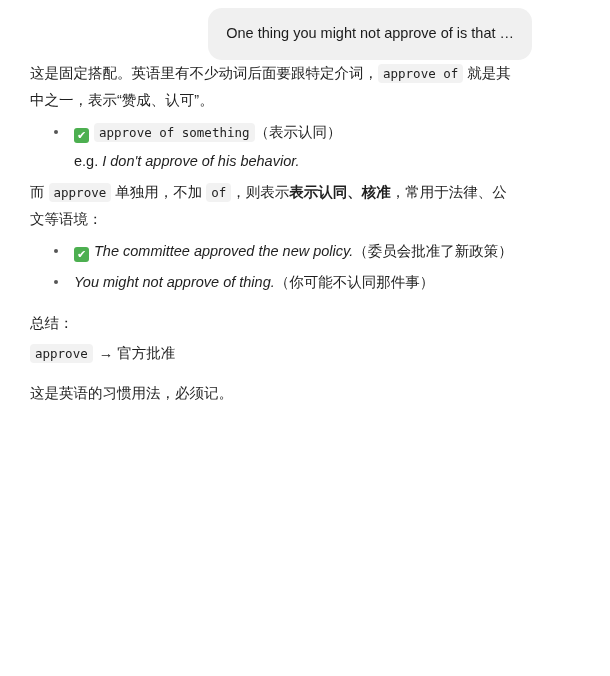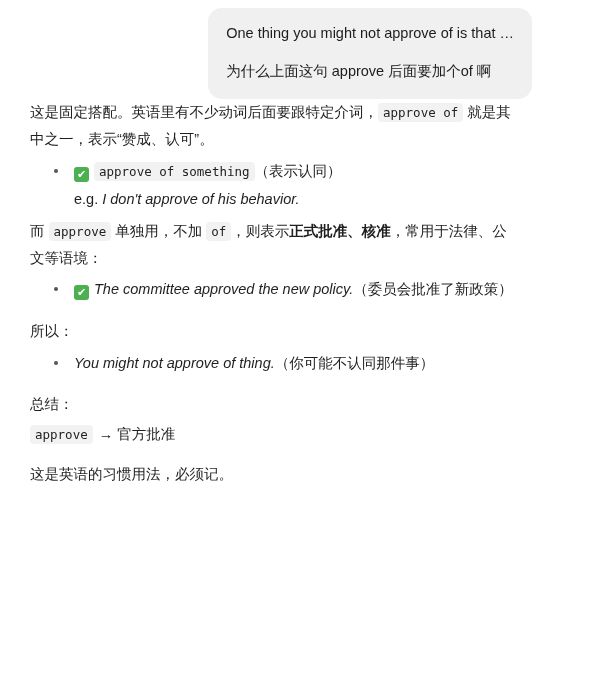--- a/index.html
+++ b/index.html
@@ -50,21 +50,20 @@
     padding: 0 28px 0 30px;
   }
   .para {
     font-size: 14.5px;
     line-height: 1.85;
     color: #1f1f1f;
     margin: 0 0 4px 0;
   }
   .para.tight {
     margin-bottom: 2px;
-    font-family: Liberation Mono, monospace;
   }
   .spaced {
     margin-top: 16px;
   }
 
   code, .code {
     font-family: "DejaVu Sans Mono", monospace;
     font-size: 12.5px;
     background: #f2f2f2;
     border-radius: 4px;
@@ -141,44 +140,42 @@
   }
 </style>
 </head>
 <body>
 
 <div class="page">
 
   <div class="user-row">
     <div class="user-bubble">
       <div class="user-line">One thing you might not approve of is that …</div>
-      <div class="user-line">为什么上面这句 approve 后面要加个of 啊</div>
     </div>
   </div>
 
   <div class="assistant">
 
     <p class="para"><span>这是固定搭配。英语里有不少动词后面要跟特定介词，</span><span class="code">approve of</span><span> 就是其中之一，表示“赞成、认可”。</span></p>
 
     <ul class="bullets">
       <li>
         <span class="check">✔</span><span class="code">approve of something</span><span>（表示认同）</span>
         <span class="eg"><span class="lead">e.g. </span><em class="it">I don't approve of his behavior.</em></span>
       </li>
     </ul>
 
-    <p class="para"><span>而 </span><span class="code">approve</span><span> 单独用，不加 </span><span class="code">of</span><span>，则表示</span><b class="bold">正式批准、核准</b><span>，常用于法律、公文等语境：</span></p>
+    <p class="para"><span>而 </span><span class="code">approve</span><span> 单独用，不加 </span><span class="code">of</span><span>，则表示</span><b class="bold">表示认同、核准</b><span>，常用于法律、公文等语境：</span></p>
 
     <ul class="bullets">
       <li>
         <span class="check">✔</span><em class="it">The committee approved the new policy.</em><span>（委员会批准了新政策）</span>
       </li>
     </ul>
 
-    <p class="para spaced">所以：</p>
 
     <ul class="bullets">
       <li>
         <em class="it">You might not approve of thing.</em><span>（你可能不认同那件事）</span>
       </li>
     </ul>
 
     <p class="para spaced tight">总结：</p>
 
 

